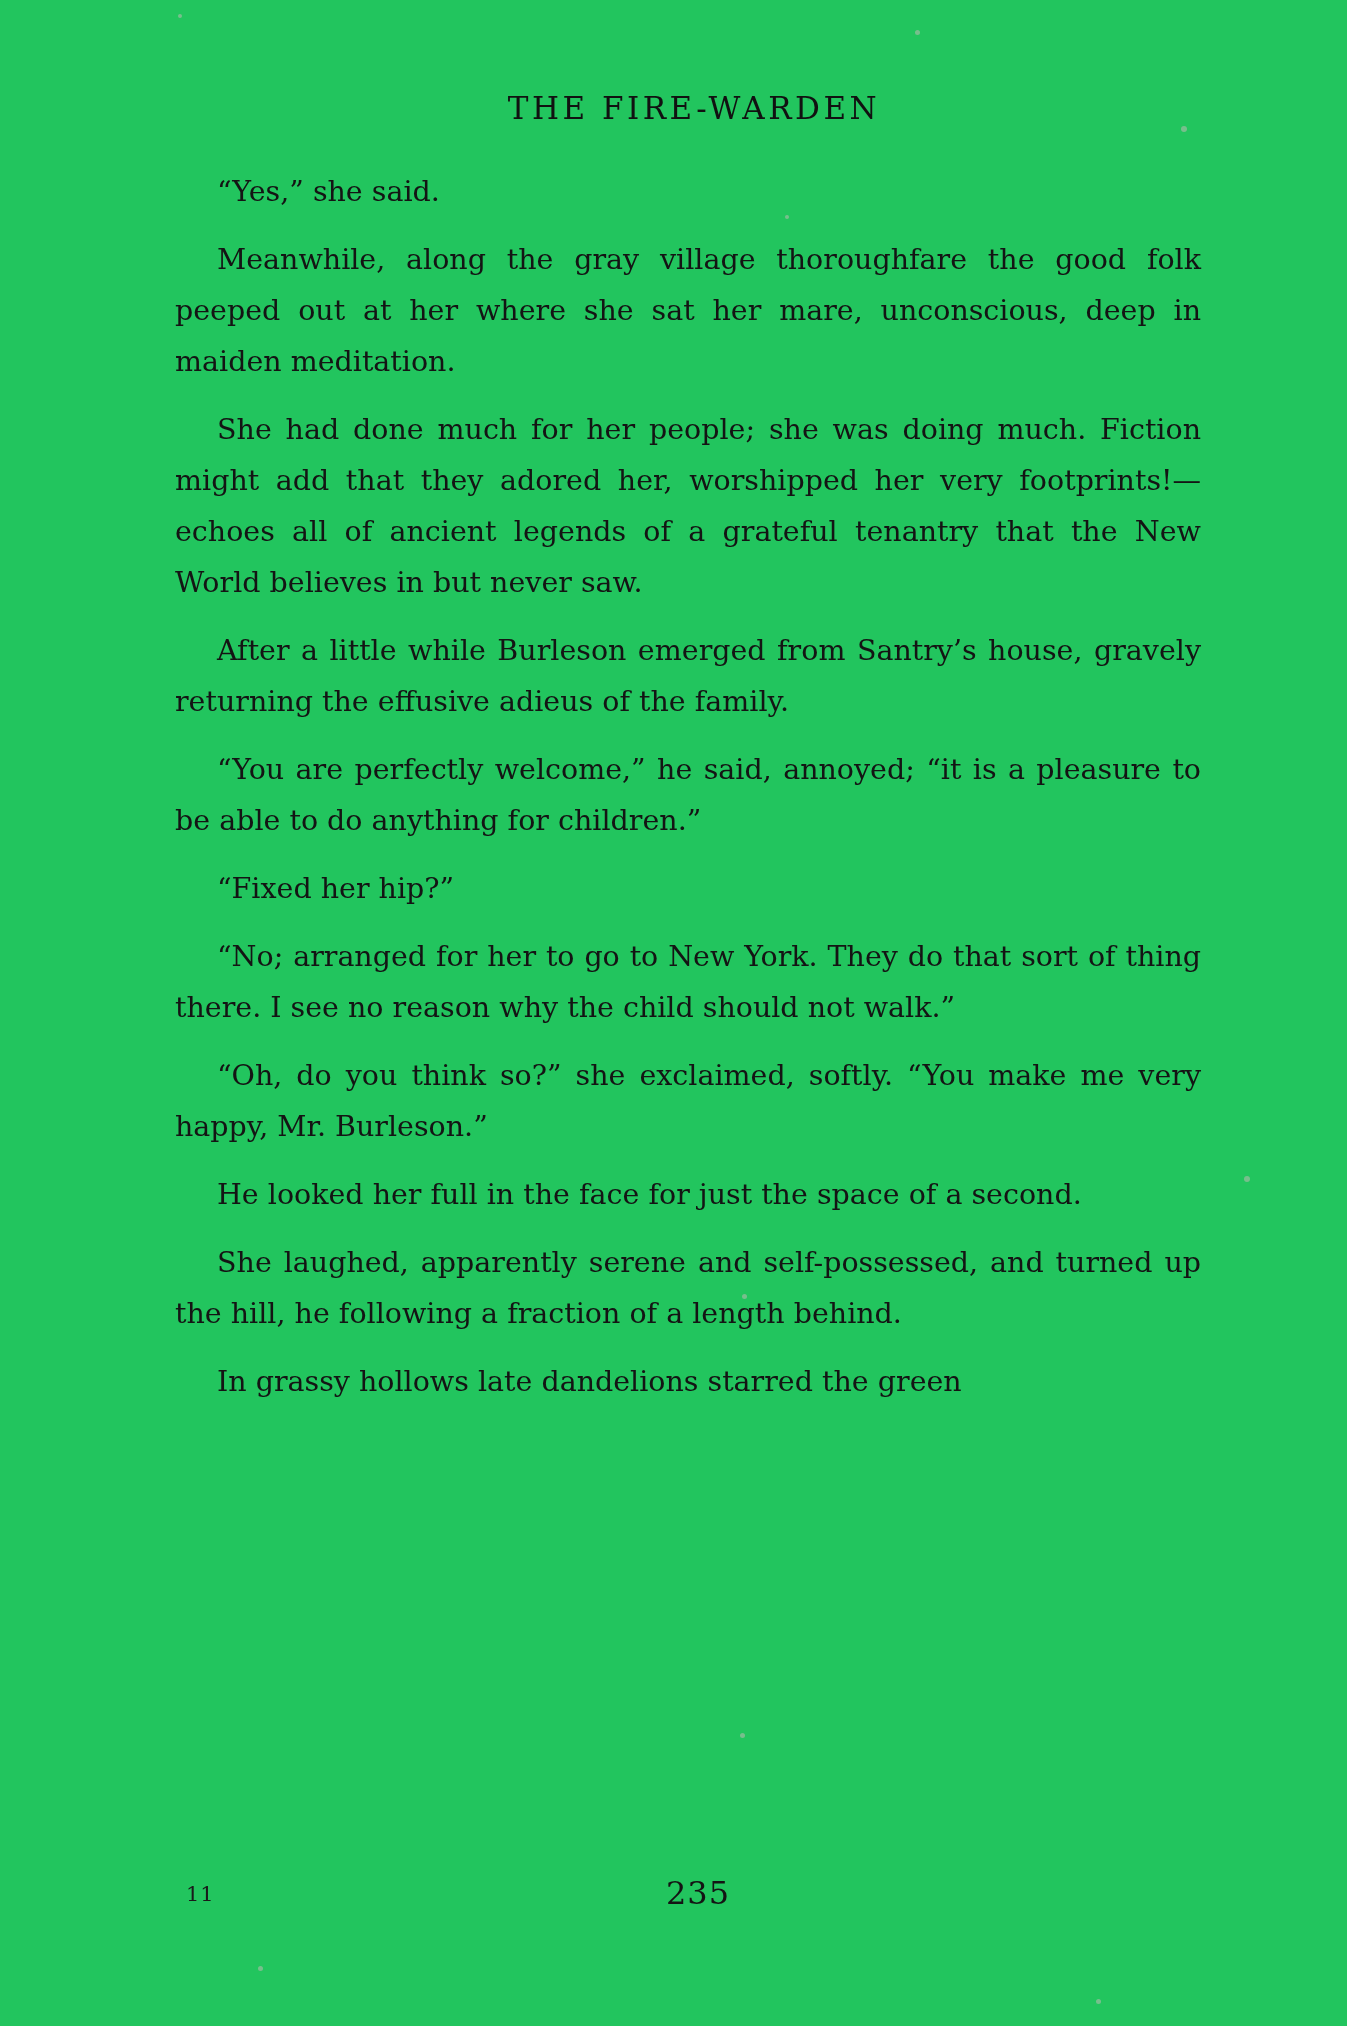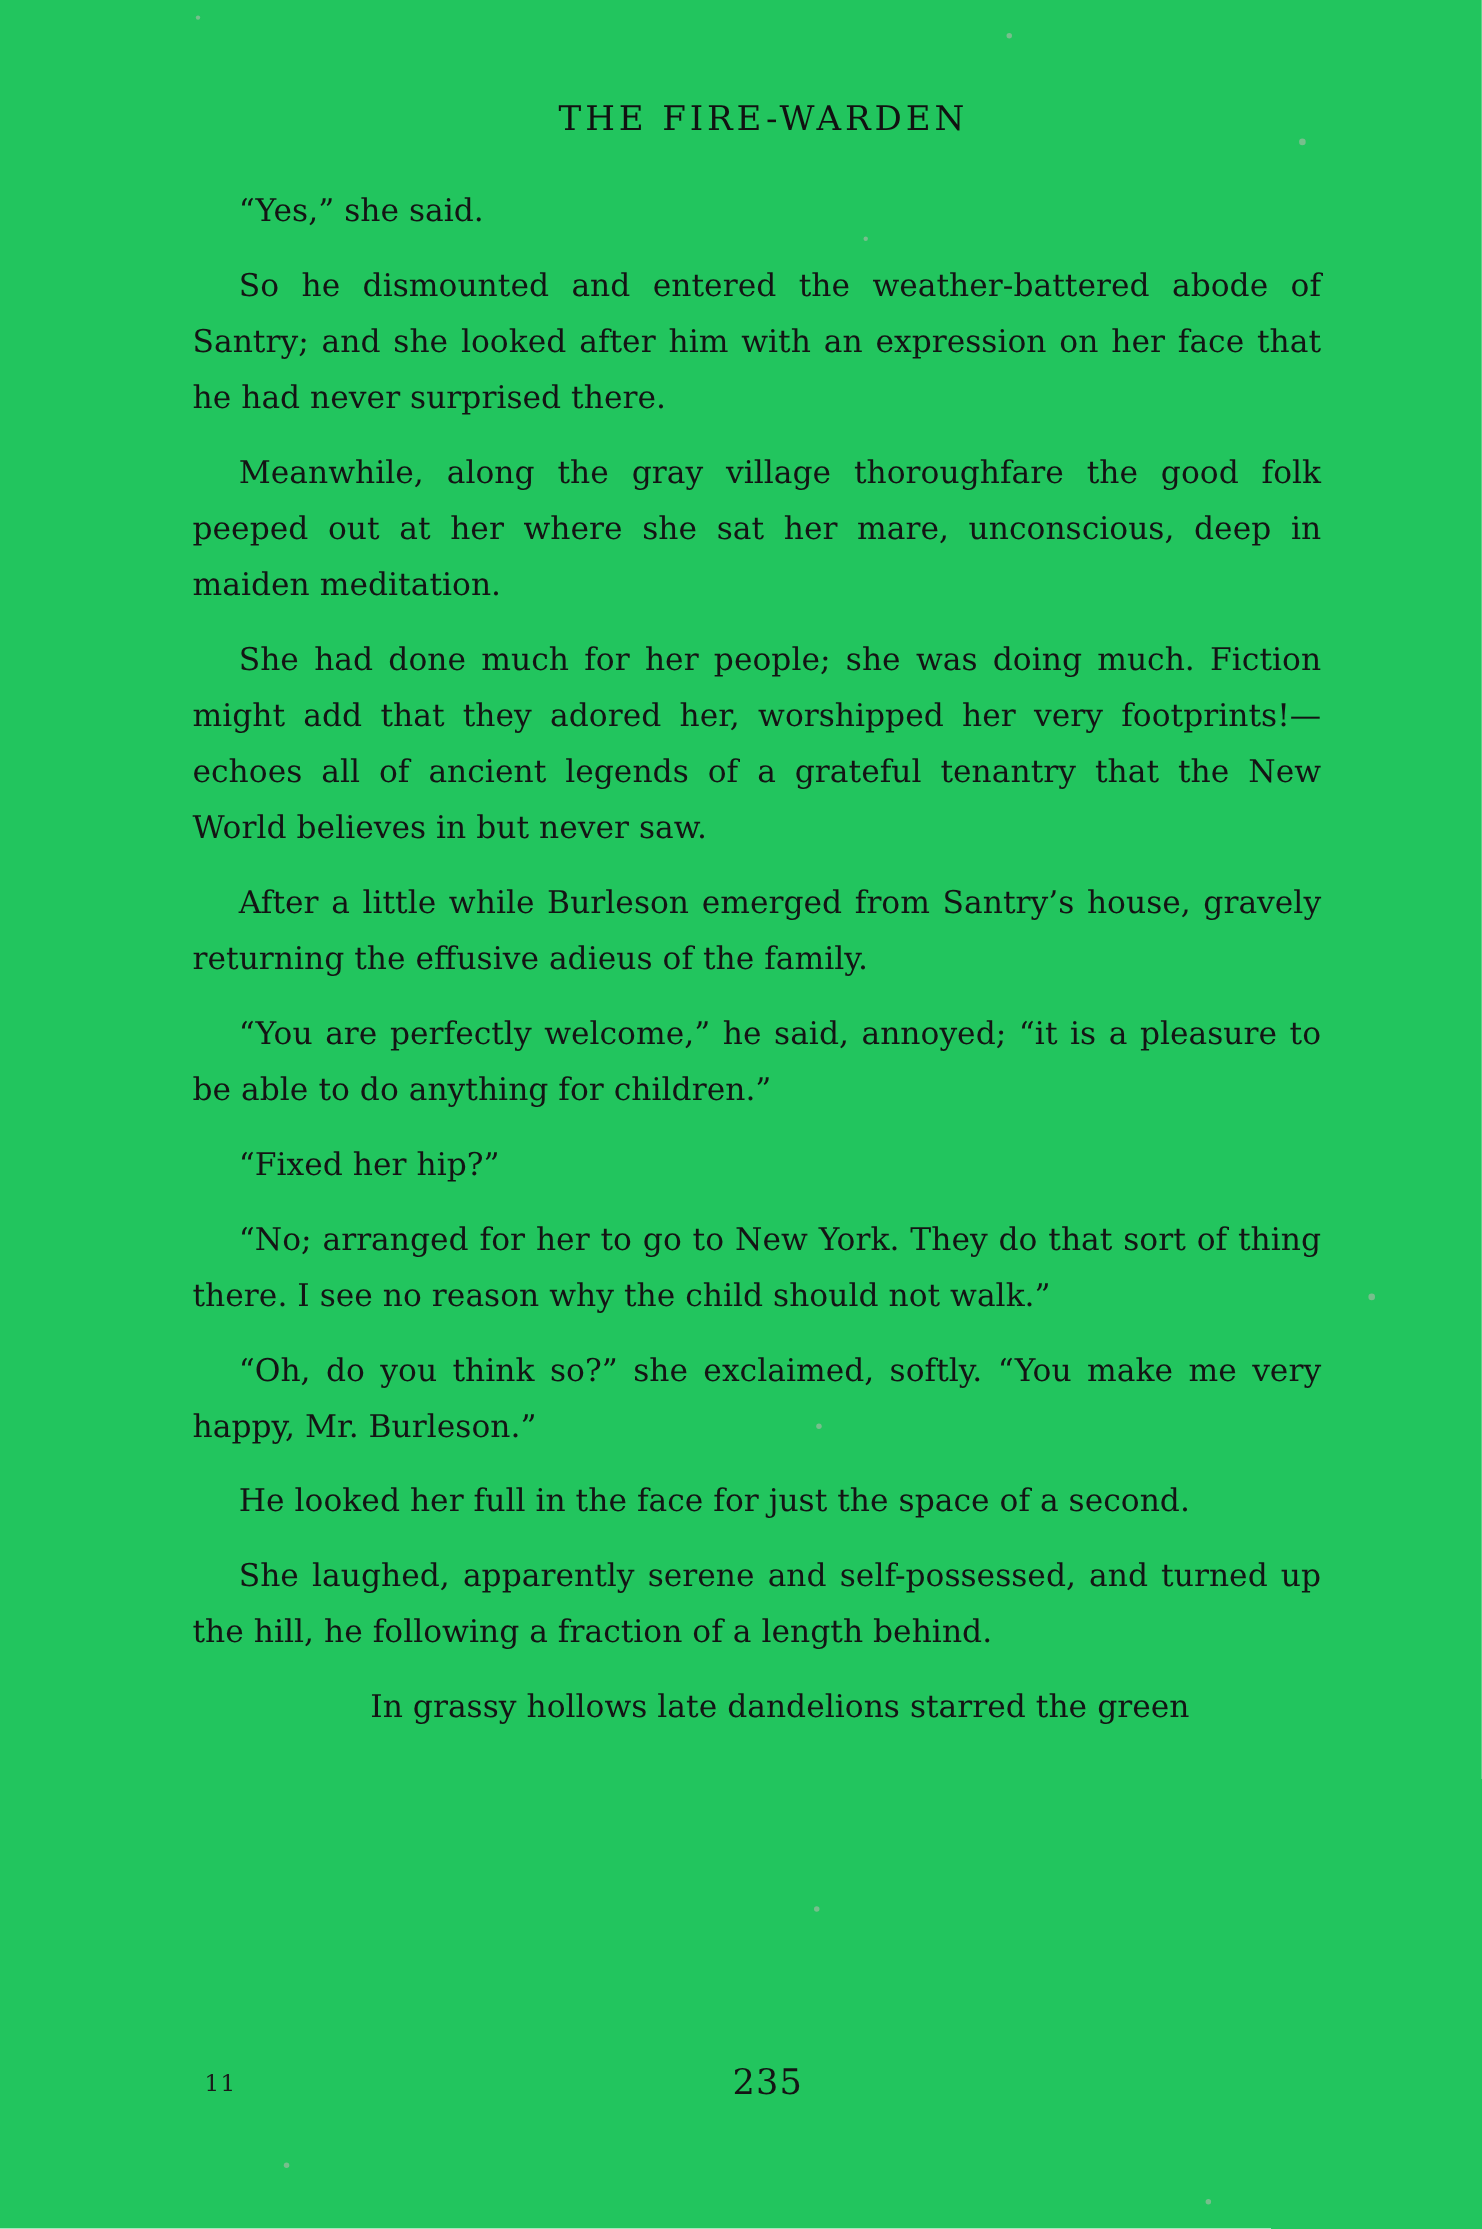--- a/index.html
+++ b/index.html
@@ -46,21 +46,21 @@
     text-align: justify;
     color: #141414;
     font-family: "DejaVu Serif", serif;
   }
   .body-text p {
     margin: 17px;
     text-indent: 42px;
     text-align: justify;
   }
   .body-text p.last {
-    text-align: center;
+    text-align: left;
   }
   .footer {
     position: absolute;
     left: 158px;
     top: 1874px;
     width: 1060px;
     height: 40px;
   }
   .sig-mark {
     position: absolute;
@@ -106,21 +106,20 @@
   <div class="speck" style="left:740px;top:1733px;width:5px;height:5px;"></div>
   <div class="speck" style="left:258px;top:1966px;width:5px;height:5px;"></div>
   <div class="speck" style="left:1096px;top:1999px;width:5px;height:5px;"></div>
 
   <div class="page-inner">
 
     <h1 class="running-head">THE FIRE-WARDEN</h1>
 
     <div class="body-text">
       <p>“Yes,” she said.</p>
-      <p>So he dismounted and entered the weather-battered abode of Santry; and she looked after him with an expression on her face that he had never surprised there.</p>
       <p>Meanwhile, along the gray village thoroughfare the good folk peeped out at her where she sat her mare, unconscious, deep in maiden meditation.</p>
       <p>She had done much for her people; she was doing much.  Fiction might add that they adored her, worshipped her very footprints!—echoes all of ancient legends of a grateful tenantry that the New World believes in but never saw.</p>
       <p>After a little while Burleson emerged from Santry’s house, gravely returning the effusive adieus of the family.</p>
       <p>“You are perfectly welcome,” he said, annoyed; “it is a pleasure to be able to do anything for children.”</p>
       <p>“Fixed her hip?”</p>
       <p>“No; arranged for her to go to New York.  They do that sort of thing there.  I see no reason why the child should not walk.”</p>
       <p>“Oh, do you think so?” she exclaimed, softly.  “You make me very happy, Mr. Burleson.”</p>
       <p>He looked her full in the face for just the space of a second.</p>
       <p>She laughed, apparently serene and self-possessed, and turned up the hill, he following a fraction of a length behind.</p>
       <p class="last">In grassy hollows late dandelions starred the green</p>

